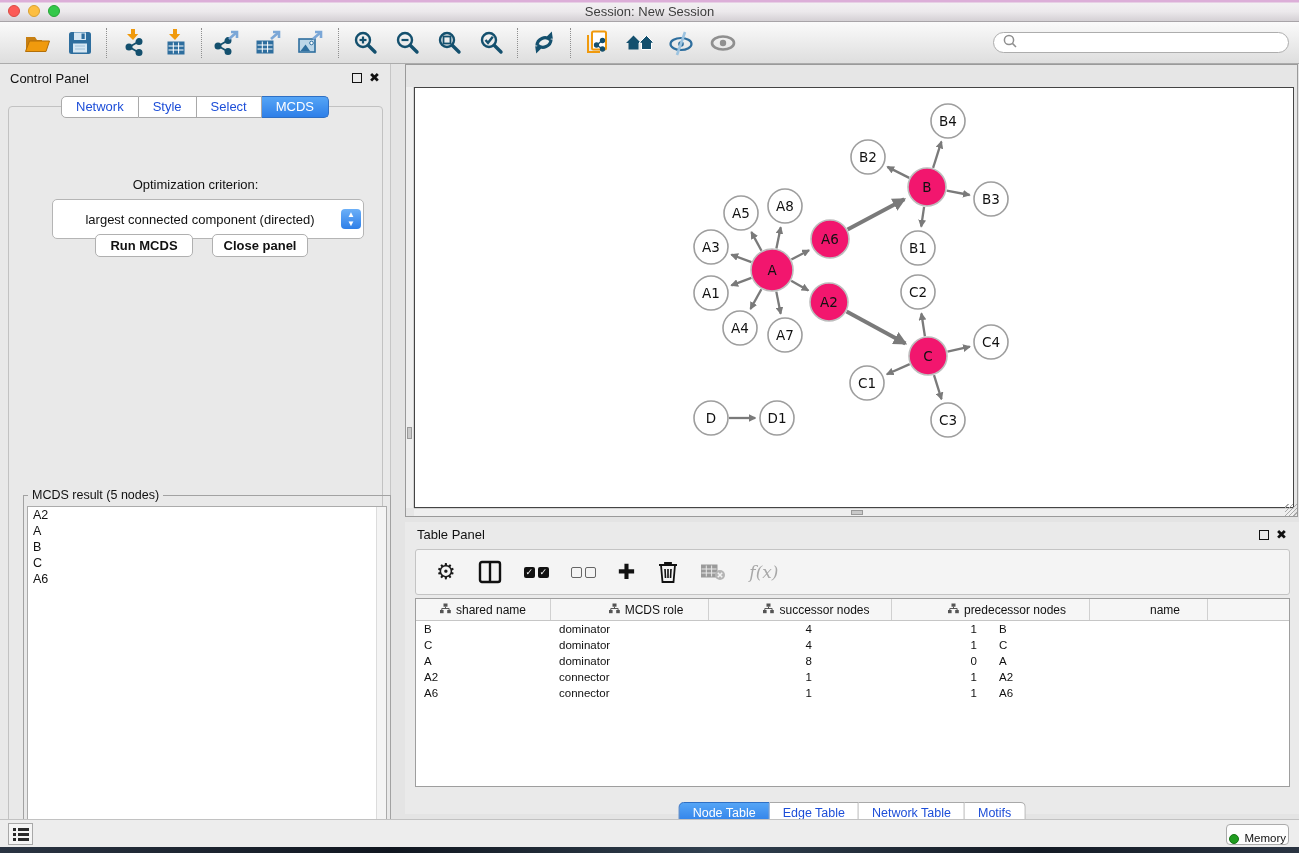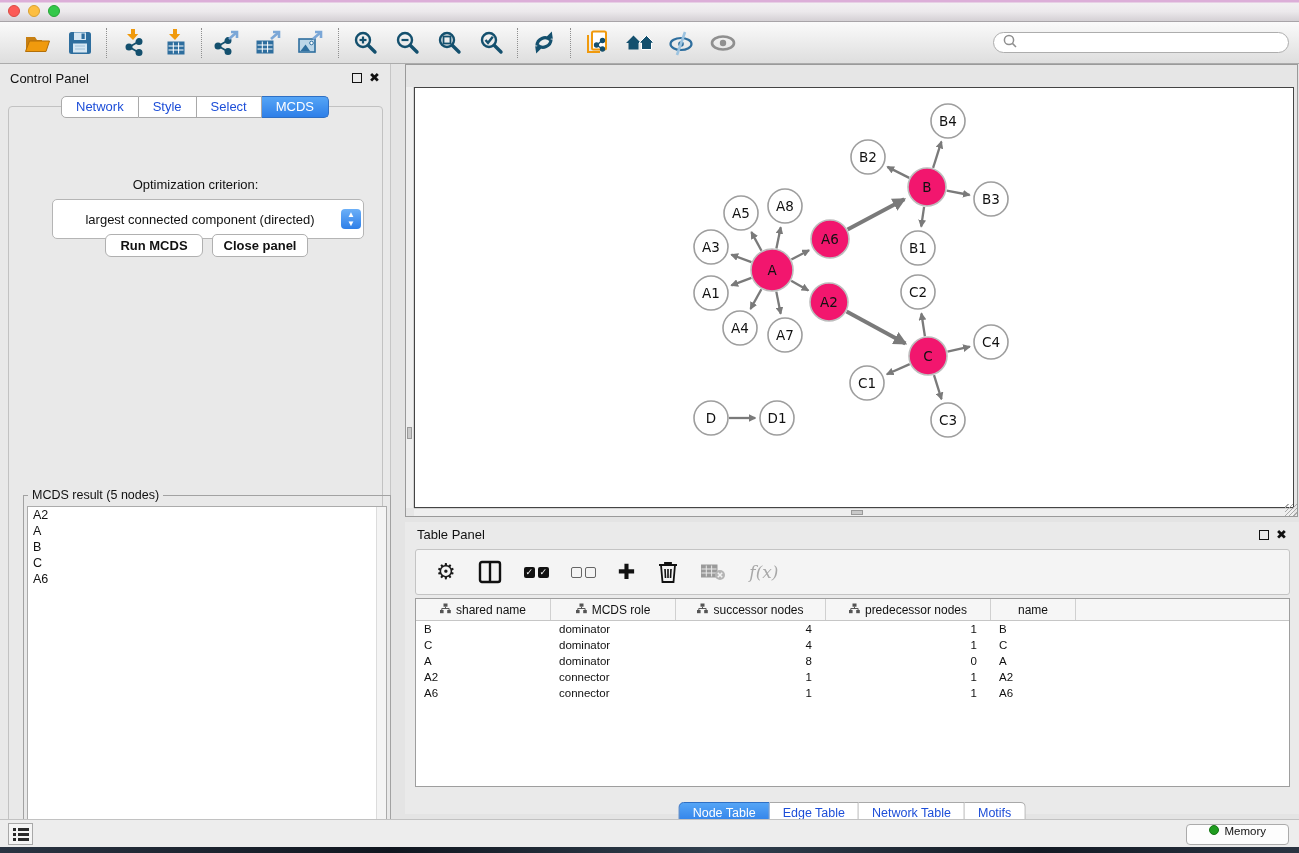--- a/index.html
+++ b/index.html
@@ -46,21 +46,21 @@
   .opt-label { position:absolute; left:0; right:0; top:70px; text-align:center; font-size:13px; color:#111; }
   .opt-select { position:absolute; left:43px; top:92px; width:312px; height:40px; background:#fff;
     border:1px solid #b5b5b5; border-radius:5px; font-size:13px; display:flex; align-items:center; cursor:pointer; }
   .opt-select .sel-text { flex:1; text-align:center; padding-left:6px; color:#111; }
   .sel-stepper { width:20px; height:20px; margin-right:2px; border-radius:4px;
     background:linear-gradient(180deg,#6cb0f8,#2e7fe8); color:#fff; font-size:8px; line-height:9px;
     display:flex; flex-direction:column; align-items:center; justify-content:center; }
   .cp-btn { position:absolute; top:127px; height:23px; background:#fff; border:1px solid #b0b0b0;
     border-radius:5px; font-size:13px; font-weight:bold; color:#111; text-align:center; cursor:pointer;
     font-family:inherit; }
-  .btn-run { left:96px; width:98px;border-radius:6px; }
+  .btn-run { left:86px; width:98px; }
   .btn-close { left:203px; width:96px; font-weight:bold; }
   .mcds-fieldset { position:absolute; left:14px; top:388px; width:368px; height:347px;
     border:1px solid #a2a2a2; }
   .mcds-legend { position:absolute; left:4px; top:-8px; background:#e9e9e9; padding:0 4px; font-size:12.5px; color:#111; }
   .mcds-list { position:absolute; left:3px; right:3px; top:10px; bottom:3px; background:#fff; border:1px solid #ababab; overflow:hidden; }
   .mcds-item { font-size:12.5px; line-height:16px; padding-left:5px; color:#111; }
   .mcds-scroll { position:absolute; right:0; top:0; bottom:0; width:10px; background:#f4f4f4; border-left:1px solid #dcdcdc; }
 
   
   .net-window { position:absolute; left:405px; top:64px; width:893px; height:453px;
@@ -87,51 +87,52 @@
     border:1px solid #c4c4c4; border-radius:3px; display:flex; align-items:center; gap:22px; padding-left:20px; }
   .tt-icon { display:flex; align-items:center; justify-content:center; cursor:pointer; }
   .gear-glyph { font-family:"DejaVu Sans",sans-serif; font-size:22px; color:#1a1a1a; line-height:22px; }
   .chk-pair { display:flex; gap:3px; }
   .chk { width:11px; height:11px; background:#111; border-radius:2px; color:#fff; font-size:9px; line-height:11px; text-align:center; }
   .unchk { width:11px; height:11px; border:1.5px solid #666; border-radius:2px; background:#f4f4f4; }
   .plus-glyph { font-family:"DejaVu Sans",sans-serif; font-size:21px; color:#111; font-weight:bold; }
   .fx-label { font-family:"DejaVu Serif",serif; font-style:italic; font-size:17px; color:#a8a8a8; }
 
   .data-table { position:absolute; left:10px; top:76px; width:875px; height:189px; background:#fff; border:1px solid #9e9e9e; overflow:hidden; }
-  .dt-header { display:flex; height:22px; background:#f6f6f6; border-bottom:1px solid #c6c6c6; }
+  .dt-header { display:flex; height:22px; background:#f6f6f6; border-bottom:1px solid #c6c6c6;gap:33px; }
   .dt-hcell { display:flex; align-items:center; justify-content:center; gap:5px; font-size:12px; color:#111;
     border-right:1px solid #d0d0d0; cursor:pointer; }
   .dt-hcell.filler { border-right:none; flex:1; }
   .dt-row { display:flex; height:16px; }
   .dt-cell { font-size:11.5px; line-height:16px; color:#111; padding:0 8px; white-space:nowrap; overflow:hidden; }
   .dt-cell.num { text-align:right; padding-right:14px; }
 
   .tp-tabs { position:absolute; left:50%; transform:translateX(-50%); top:280px; display:flex;justify-content:center; }
   .tp-tabs .seg-tab { font-size:12.5px; padding:0 13px; }
 
   
   .statusbar { position:absolute; left:0; top:819px; width:1299px; height:28px; background:#ededed; border-top:1px solid #c2c2c2; }
   .list-btn { position:absolute; left:8px; top:3px; width:25px; height:22px; background:#f5f5f5; border:1px solid #a8a8a8;
     display:flex; align-items:center; justify-content:center; cursor:pointer; }
   .memory-btn { position:absolute; right:10px; top:4px; height:21px; background:#fdfdfd; border:1px solid #ababab;
-    border-radius:4px; display:flex; align-items:flex-start; gap:5px; padding:0 22px; cursor:pointer; }
+    border-radius:4px; display:flex; align-items:flex-end; gap:5px; padding:0 2px; cursor:pointer; }
   .memory-dot { width:10px; height:10px; border-radius:50%; background:#1f9c1f; border:1px solid #157515; }
   .memory-label { font-size:11.5px; color:#111; }
   .desktop-strip { position:absolute; left:0; top:847px; width:1299px; height:6px;
     background:linear-gradient(90deg,#2a3442,#10161f 30%,#31404f 55%,#131a24 80%,#2a3442); }
 </style>
 </head>
 <body>
 
 <div class="titlebar">
   <div class="lights">
     <span class="light red"></span>
     <span class="light yellow"></span>
     <span class="light green"></span>
   </div>
+  <div class="title-text">Session: New Session</div>
 </div>
 
 <div class="toolbar">
   <div id="toolbar-groups" style="display:flex;align-items:center;">
       <div class="tb-group">
         <span class="tb-icon">
           <svg width="28" height="26">
             <path d="M2 21 L2 7 h9 l2 3 h5 v2" fill="#C77F12"></path>
             <path d="M1.5 21.5 L5.5 11 h20 l-3.5 10.5 Z" fill="#F09A0D" stroke="#B36F08"></path>
           </svg>

